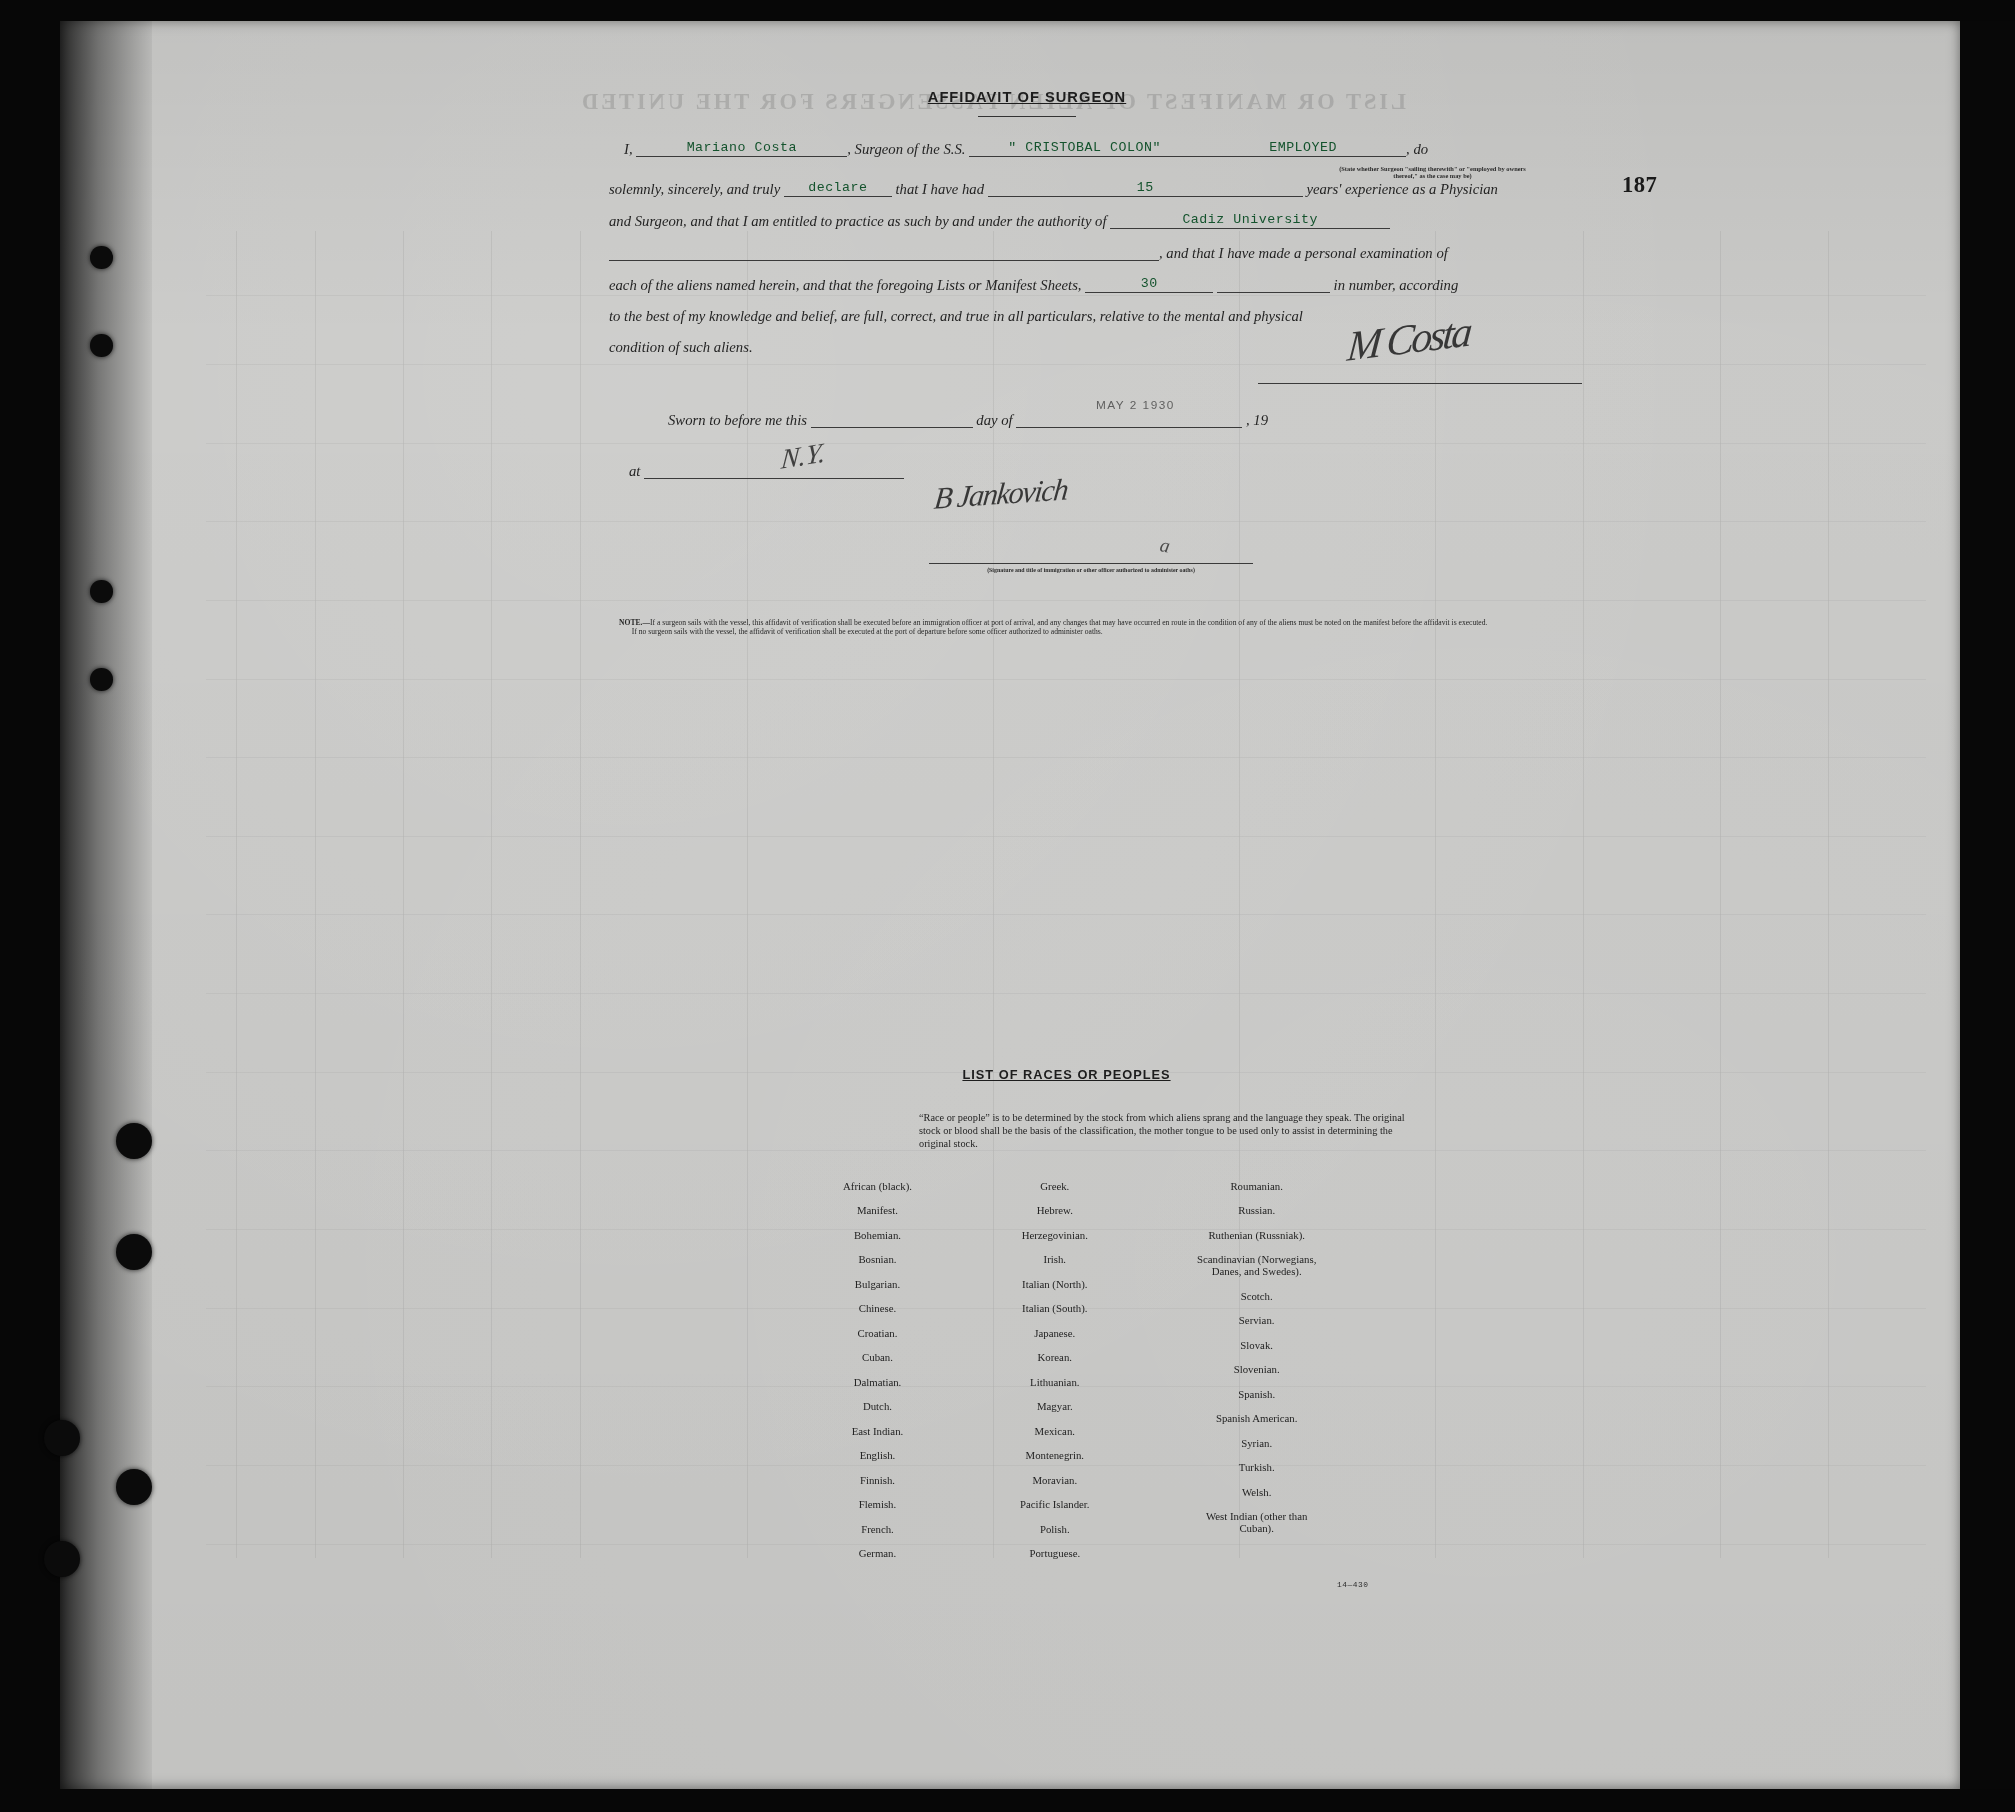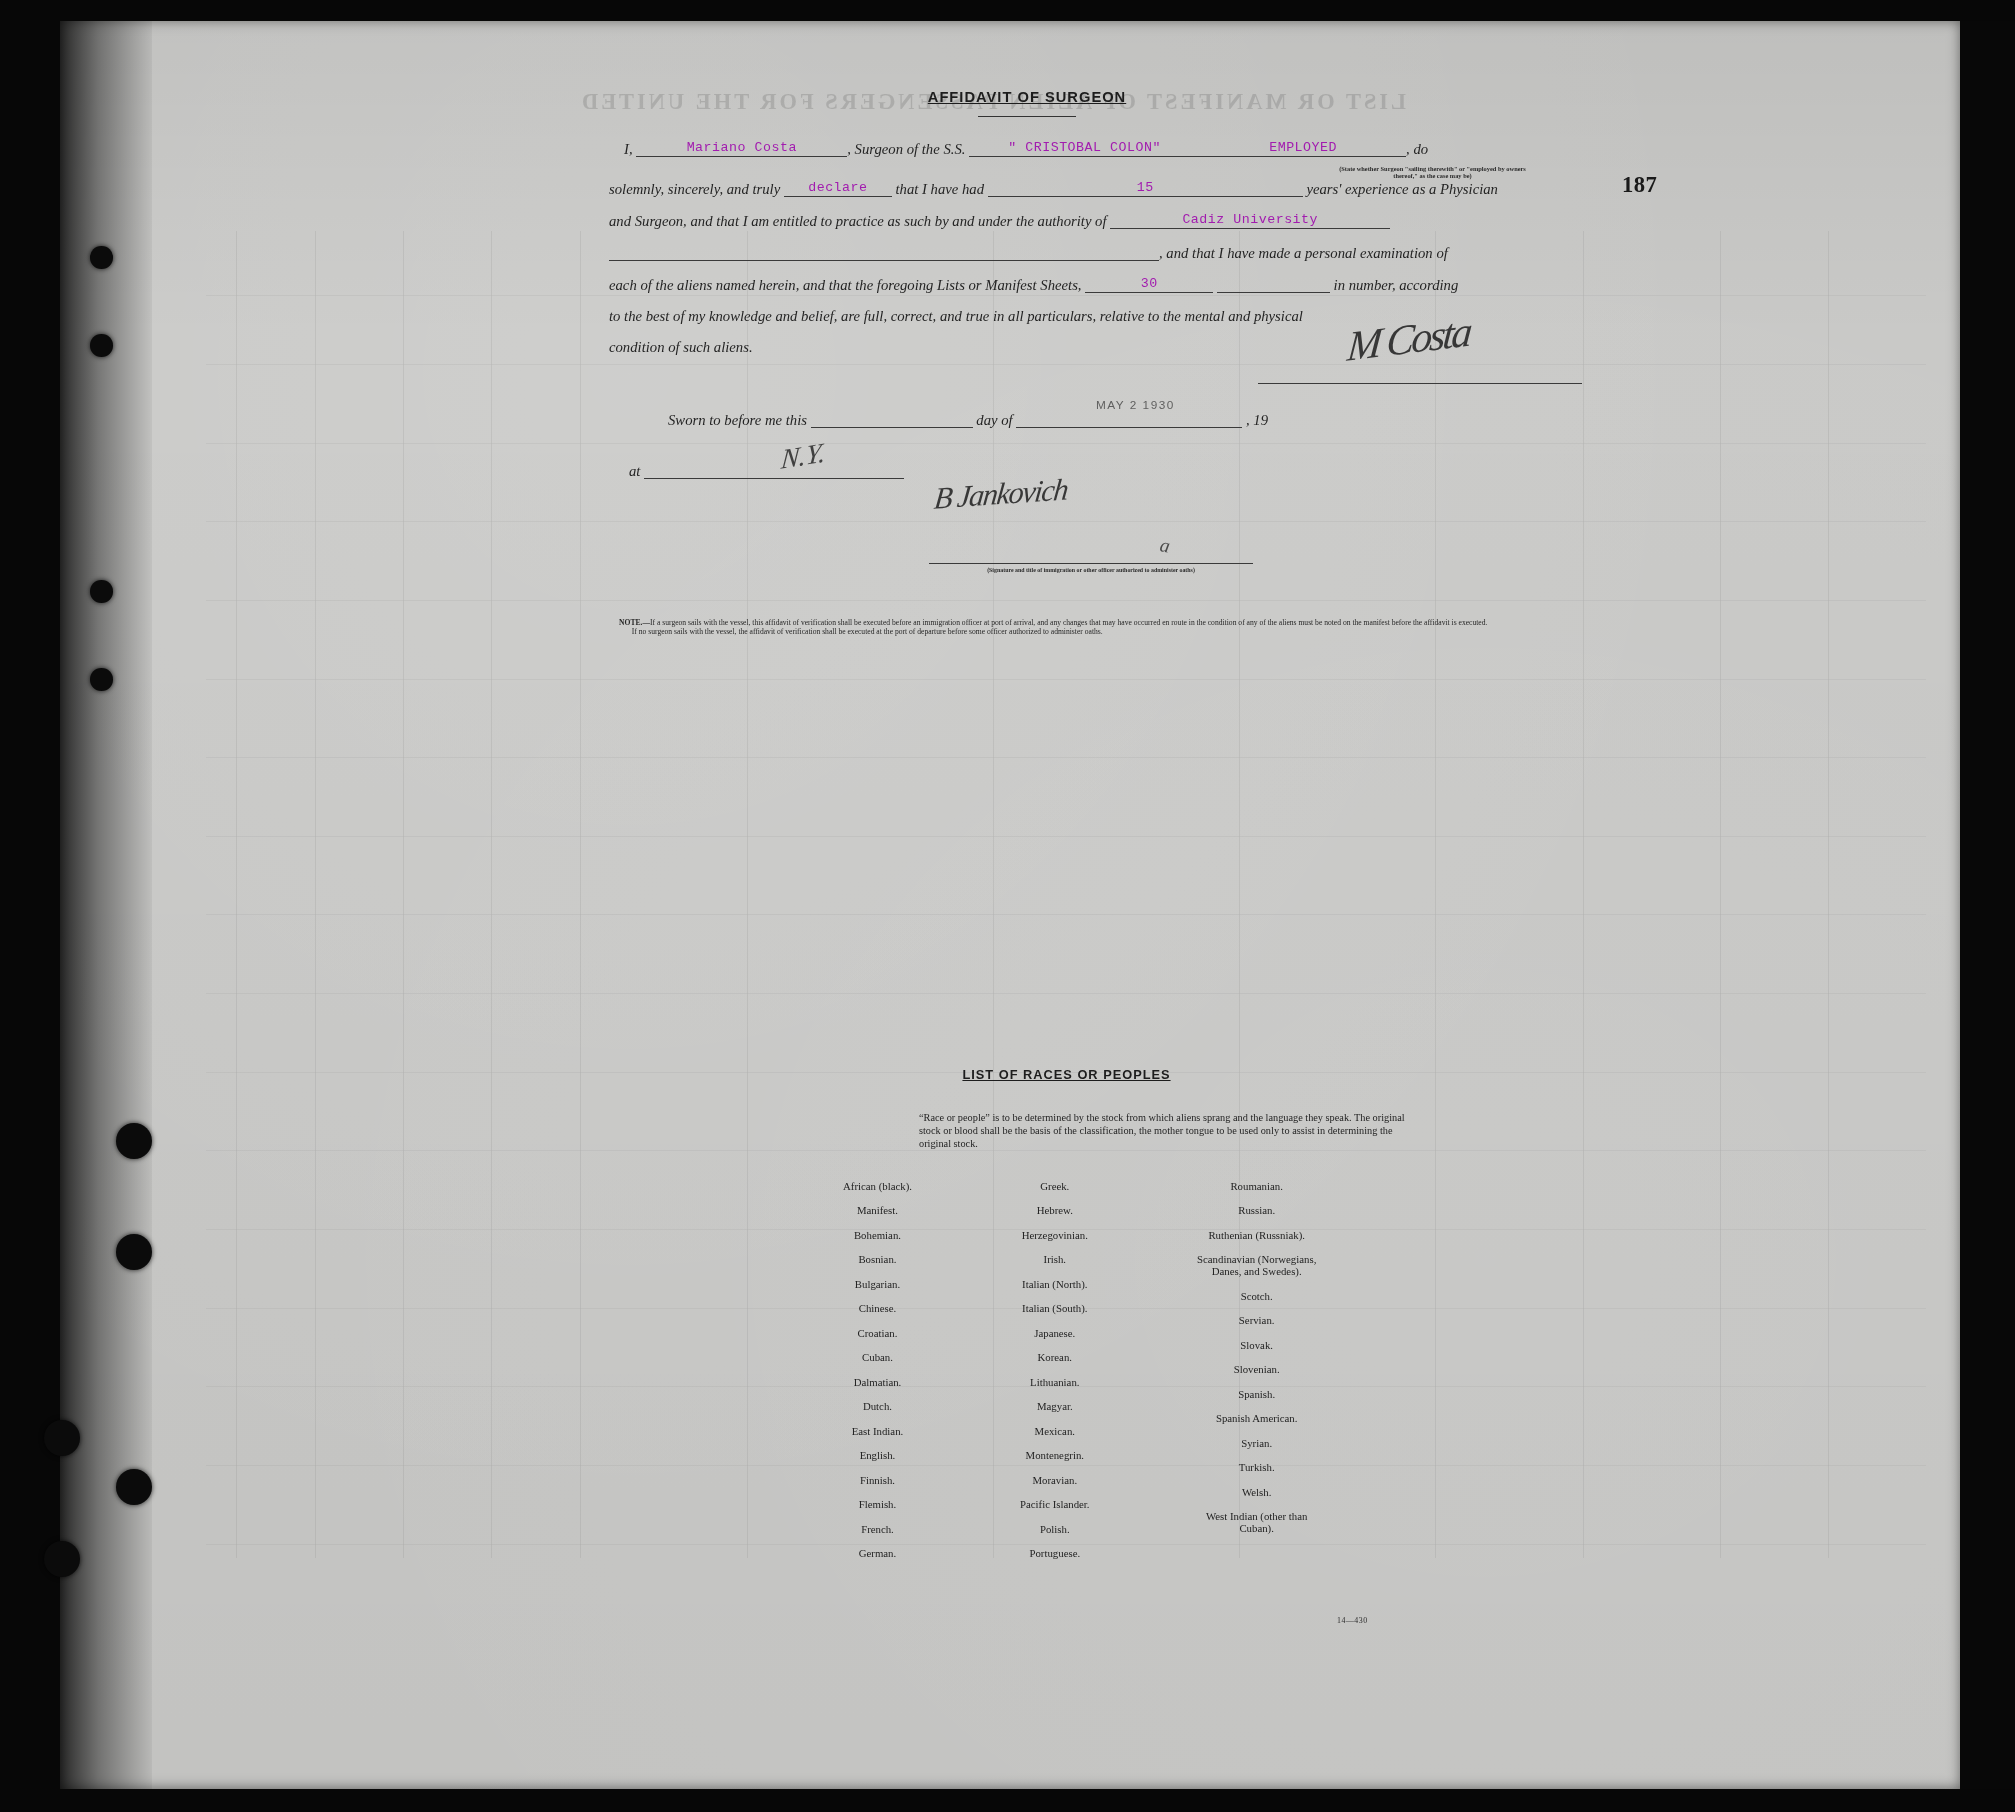--- a/index.html
+++ b/index.html
@@ -142,21 +142,21 @@
     font-family: "Liberation Serif", serif;
     font-style: italic;
     font-size: 14.7px;
     color: #242424;
     white-space: nowrap;
   }
   .fill {
     font-family: "Liberation Mono", monospace;
     font-style: normal;
     font-size: 13.3px;
-    color: #a21caf;
+    color: #14532d;
     letter-spacing: 0.5px;
   }
   .ul {
     display: inline-block;
     border-bottom: 1px solid #3a3a3a;
     text-align: center;
     vertical-align: bottom;
     line-height: 16.7px;
     height: 16.7px;
   }
@@ -239,22 +239,22 @@
     margin: 0 0 12.5px 0;
     white-space: pre-line;
   }
   .race-col ul { margin: 0; padding: 0; text-align: center; }
   #race-col-1 { left: 784px; }
   #race-col-2 { left: 961px; }
   #race-col-3 { left: 1138px; }
 
   #form-code {
     position: absolute;
-    left: 1278px; top: 1596px;
-    font-family: Liberation Serif, serif;
+    left: 1278px; top: 1560px;
+    font-family: Liberation Mono, monospace;
     font-size: 7.9px;
     color: #2e2e2e;
     letter-spacing: 0.5px;
   }
 
   
   .hand {
     position: absolute;
     font-family: "Liberation Serif", serif;
     font-style: italic;

